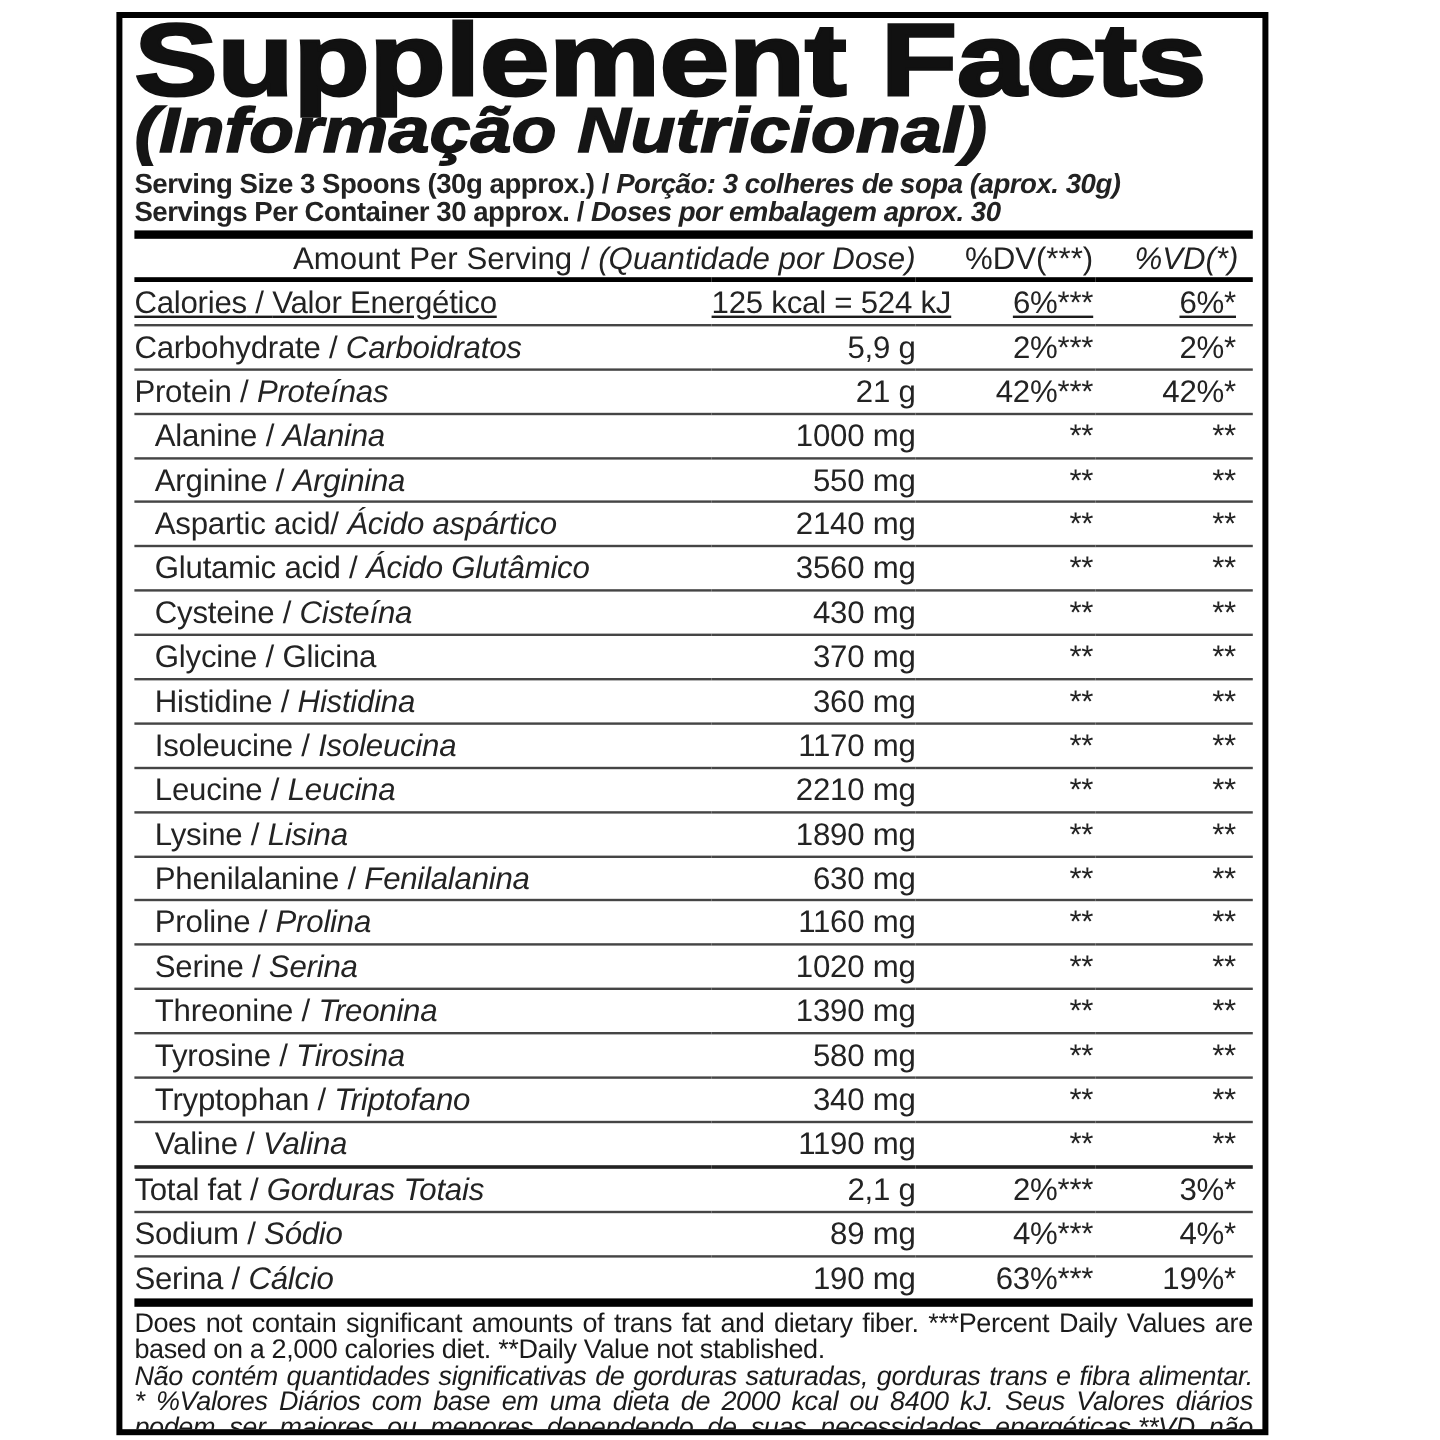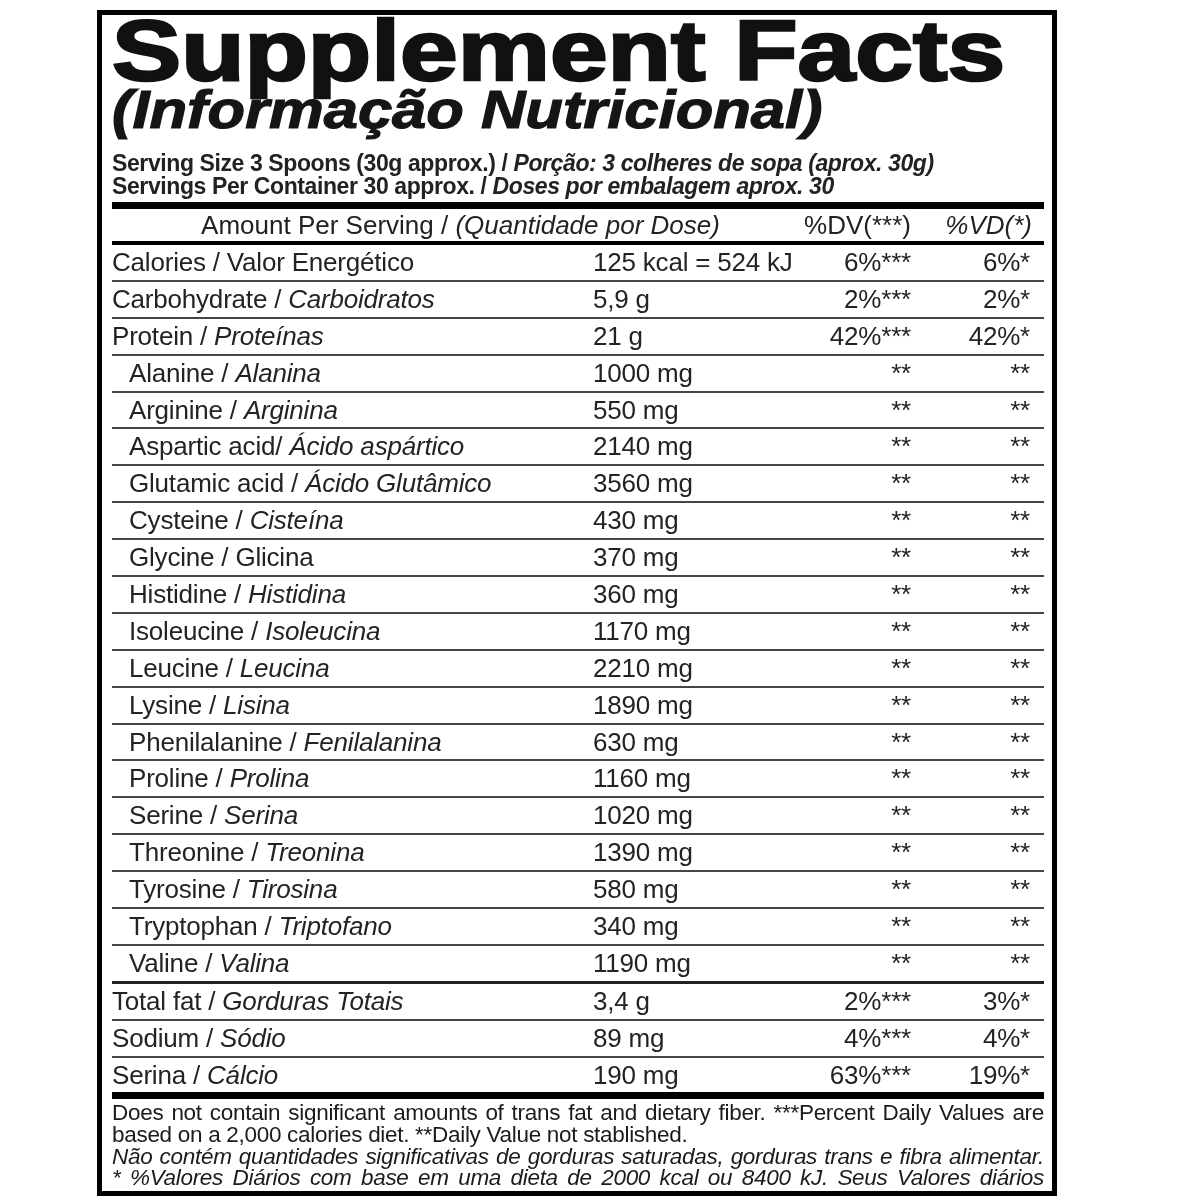--- a/index.html
+++ b/index.html
@@ -6,43 +6,43 @@
     font-family:"Liberation Sans","DejaVu Sans",sans-serif;color:#1c1c1c;}
   #label{position:absolute;left:97px;top:10px;width:960px;height:1186px;
     box-sizing:border-box;border:5px solid #000;background:#fff;
     padding:4px 8px 0 10px;overflow:hidden;}
   .title{height:68px;font-size:85px;line-height:64px;font-weight:bold;color:#111;
     -webkit-text-stroke:2.5px #111;letter-spacing:0px;white-space:nowrap;
     transform:scaleX(1.22);transform-origin:left center;}
   .subtitle{height:52px;font-size:53px;line-height:46px;font-weight:bold;font-style:italic;
     color:#151515;-webkit-text-stroke:1.2px #151515;white-space:nowrap;
     transform:scaleX(1.16);transform-origin:left center;}
-  .serving{margin-top:13px;}
+  .serving{margin-top:3px;}
   .serving .line{font-size:23px;line-height:23px;font-weight:bold;color:#222;
     letter-spacing:-0.4px;white-space:nowrap;}
   .serving .pt{font-style:italic;font-weight:bold;}
   .bar{height:7px;background:#000;margin-top:4px;}
   .bar2{height:7px;background:#000;}
   table{width:100%;border-collapse:collapse;table-layout:fixed;}
   col.c-name{width:auto;} col.c-amt{width:170px;} col.c-dv{width:150px;} col.c-vd{width:131px;}
   thead th{font-weight:normal;font-size:26px;height:32px;vertical-align:middle;
     border-bottom:4px solid #000;color:#222;padding:0;}
-  th.h-amount{text-align:center;padding-left:46px;white-space:nowrap;margin-top:40px;}
+  th.h-amount{text-align:right;padding-left:46px;white-space:nowrap;margin-top:40px;}
   th.h-amount .pt{font-style:italic;}
   th.h-dv{text-align:right;padding-right:2px;margin-top:21px;}
   th.h-vd{text-align:right;padding-right:12px;font-style:italic;}
   tbody td{font-size:26px;height:34.9px;vertical-align:middle;padding:0;color:#232323;
     white-space:nowrap;letter-spacing:-0.2px;}
   tbody tr{border-top:2px solid #454545;}
-  tbody tr.first{border-top:none;}
+  tbody tr.first{border-top:none;text-decoration:underline;}
   tbody tr.thicktop{border-top:3.5px solid #222;}
   td.name .pt{font-style:italic;}
   td.name .pt.upright{font-style:normal;}
   td.name.indent{padding-left:17px;}
-  td.amt{}
+  td.amt{text-align:right;}
   td.dv{text-align:right;padding-right:2px;}
   td.vd{text-align:right;padding-right:14px;}
   .footnotes{margin-top:3px;font-size:22.5px;line-height:21.6px;color:#1b1b1b;
     letter-spacing:-0.3px;text-align:justify;}
   .footnotes .pt-block{font-style:italic;}
 </style>
 </head>
 <body>
 
 <div id="label">
@@ -184,21 +184,21 @@
           <td class="vd">**</td>
         </tr>
         <tr class="">
           <td class="name indent"><span class="en">Valine</span><span class="en"> / </span><span class="pt">Valina</span></td>
           <td class="amt">1190 mg</td>
           <td class="dv">**</td>
           <td class="vd">**</td>
         </tr>
         <tr class="thicktop">
           <td class="name"><span class="en">Total fat</span><span class="en"> / </span><span class="pt">Gorduras Totais</span></td>
-          <td class="amt">3,4 g</td>
+          <td class="amt">2,1 g</td>
           <td class="dv">2%***</td>
           <td class="vd">3%*</td>
         </tr>
         <tr class="">
           <td class="name"><span class="en">Sodium</span><span class="en"> / </span><span class="pt">Sódio</span></td>
           <td class="amt">89 mg</td>
           <td class="dv">4%***</td>
           <td class="vd">4%*</td>
         </tr>
         <tr class="">

